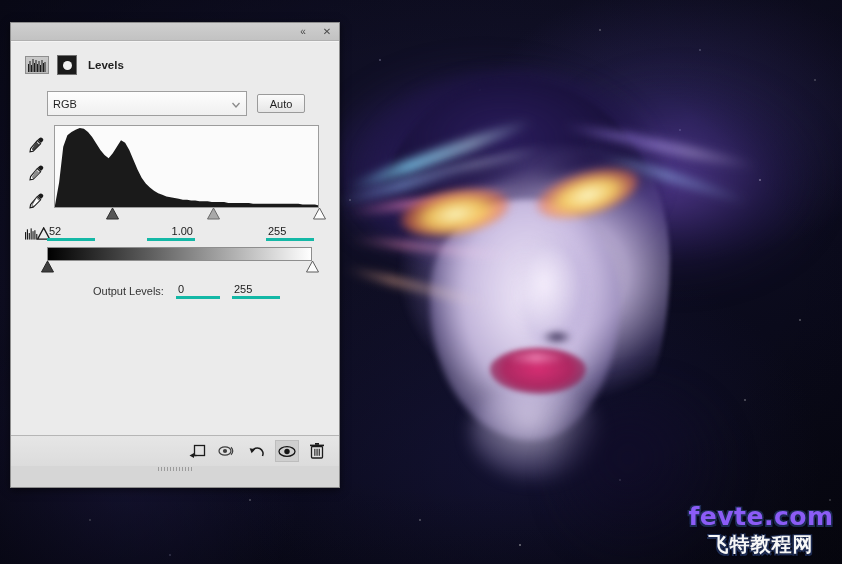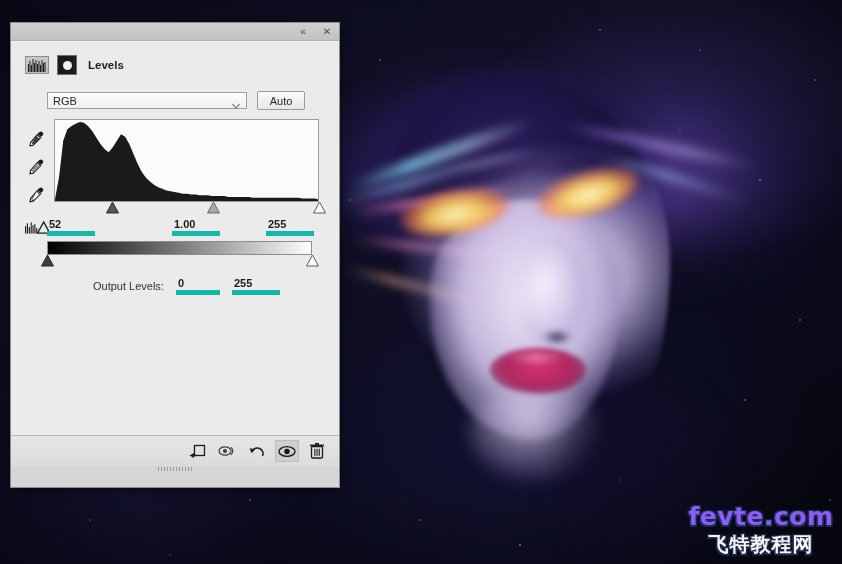--- a/index.html
+++ b/index.html
@@ -161,21 +161,21 @@
   .preset-row{display:flex;align-items:center;padding:10px 12px 0 14px;}
   .preset-lbl{font-size:11px;color:#333;margin-right:6px;}
   .sel{flex:1;height:18px;background:linear-gradient(180deg,#fdfdfd,#f1f1f1);
     border:1px solid #9e9e9e;display:flex;align-items:center;padding:0 4px;
     font-size:11px;color:#222;position:relative;cursor:pointer;box-sizing:border-box;}
   .sel .caret{position:absolute;right:5px;top:5px;width:7px;height:7px;}
   .sel .caret svg{display:block;}
 
   
   .chan-row{display:flex;align-items:center;gap:10px;padding:13px 0 0 36px;}
-  .chan-sel{width:200px;height:17px;background:linear-gradient(180deg,#fdfdfd,#f0f0f0);
+  .chan-sel{width:200px;height:25px;background:linear-gradient(180deg,#fdfdfd,#f0f0f0);
     border:1px solid #9e9e9e;display:flex;align-items:center;padding:0 5px;
     font-size:11px;color:#1f1f1f;position:relative;cursor:pointer;box-sizing:border-box;}
   .auto-btn{width:48px;height:19px;background:linear-gradient(180deg,#fbfbfb,#e6e6e6);
     border:1px solid #9a9a9a;border-radius:2px;font-size:11px;color:#1f1f1f;
     display:flex;align-items:center;justify-content:center;cursor:pointer;box-sizing:border-box;}
 
   
   .hist-row{display:flex;padding:9px 0 0 14px;}
   .droppers{width:22px;display:flex;flex-direction:column;gap:11px;padding-top:11px;}
   .dropper{width:20px;height:17px;cursor:pointer;display:flex;align-items:center;justify-content:center;}
@@ -185,22 +185,22 @@
     box-sizing:border-box;position:relative;overflow:hidden;}
   .hist-box svg{position:absolute;left:0;bottom:0;}
   .slider-track{width:265px;height:13px;position:relative;}
   .sl{position:absolute;top:0;width:13px;height:12px;cursor:pointer;}
   .sl svg{display:block;}
 
   
   .vals-row{display:flex;align-items:center;padding:5px 0 0 14px;position:relative;}
   .clip-ico{width:28px;height:14px;display:flex;align-items:center;gap:1px;}
   .num-field{position:absolute;font-size:11px;color:#1b1b1b;
-    border-bottom:5px solid #14b8a6;width:48px;padding:0 2px 1px 2px;
-    box-sizing:border-box;cursor:text;font-weight:bold;}
+    border-bottom:3px solid #14b8a6;width:48px;padding:0 2px 1px 2px;
+    box-sizing:border-box;cursor:text;}
 
   
   .out-row{padding:7px 0 0 36px;}
   .grad-bar{width:265px;height:14px;border:1px solid #8e8e8e;box-sizing:border-box;
     background:linear-gradient(90deg,#000 0%,#5c5c5c 38%,#b4b4b4 72%,#fff 100%);}
   .out-track{width:265px;height:13px;position:relative;margin-top:0px;}
 
   
   .outlv-row{display:flex;align-items:center;padding:9px 0 0 82px;gap:12px;}
   .outlv-lbl{font-size:11px;color:#333;}
@@ -361,21 +361,21 @@
             <rect x="4" y="6" width="1.2" height="7"></rect>
               <rect x="6" y="1" width="1.2" height="12"></rect>
             <rect x="8" y="4" width="1.2" height="9"></rect>
               <rect x="10" y="3" width="1.2" height="10"></rect>
             <rect x="12" y="7" width="1.2" height="6"></rect>
           </g>
           <path d="M20 0.5 L26.5 12.5 L13.5 12.5 Z" fill="none" stroke="#1c1c1c" stroke-width="1.4"></path>
         </svg>
       </div>
       <div class="num-field" id="nf-shadow" style="left: 36px;">52</div>
-      <div class="num-field" id="nf-mid" style="left: 161px;">1.00</div>
+      <div class="num-field" id="nf-mid" style="left: 136px; text-align: right;">1.00</div>
       <div class="num-field" id="nf-high" style="left: 255px;">255</div>
     </div>
 
     <div class="out-row">
       <div class="grad-bar"></div>
       <div class="out-track">
         <div class="sl" id="sl-out-black" style="left: -6.5px;">
           <svg width="13" height="12" viewBox="0 0 13 12">
               <path d="M6.5 0 L12.5 11 L0.5 11 Z" fill="#3e3e3e" stroke="#262626" stroke-width="1"></path>
             </svg>

